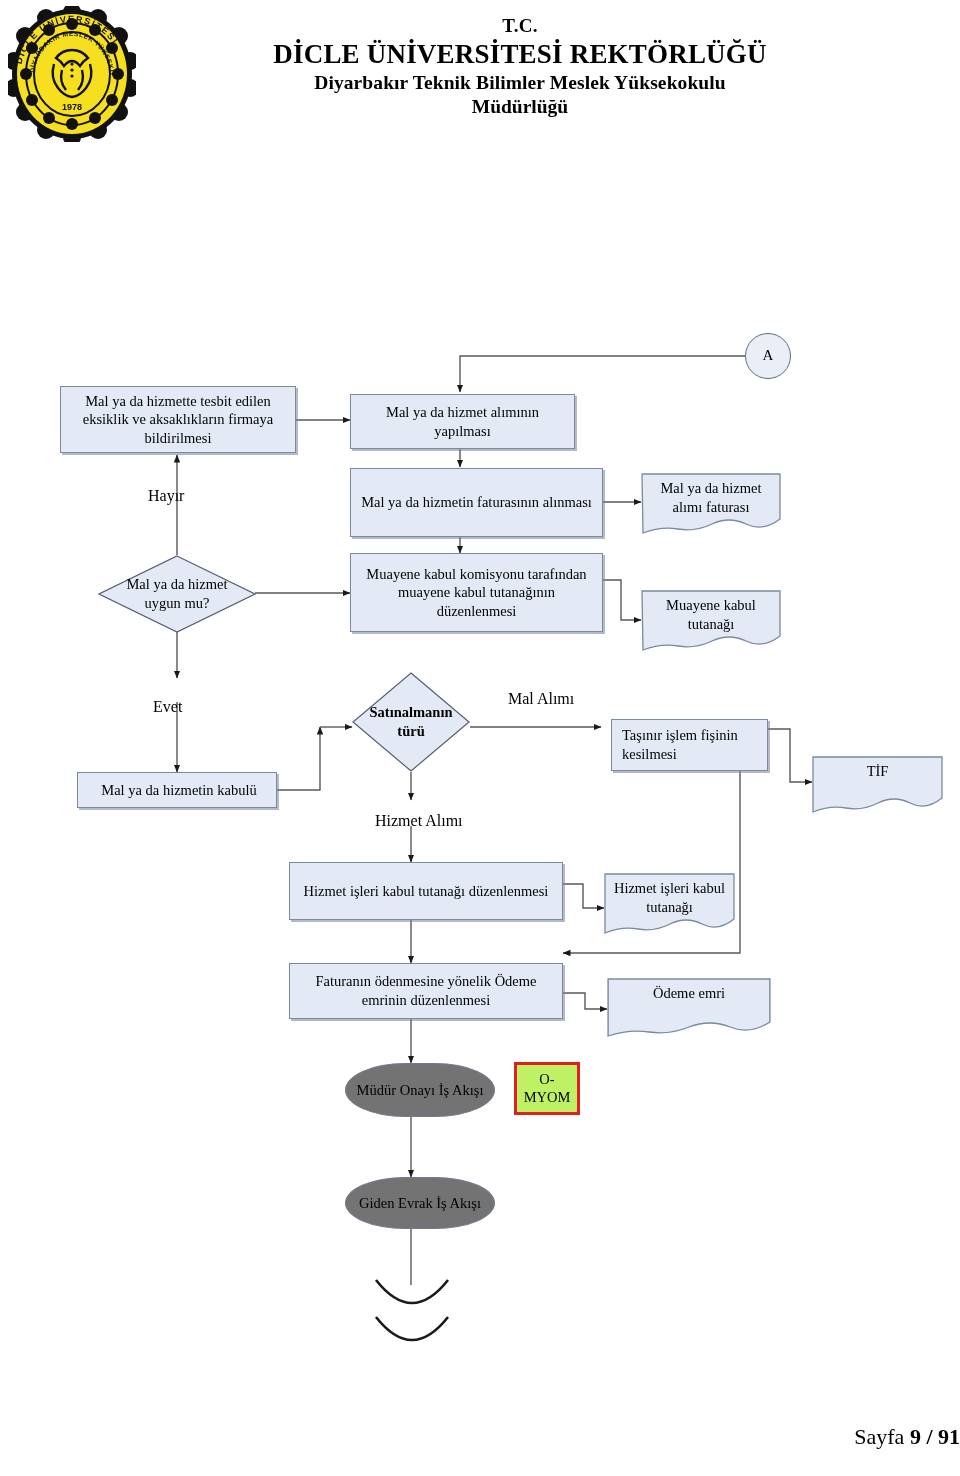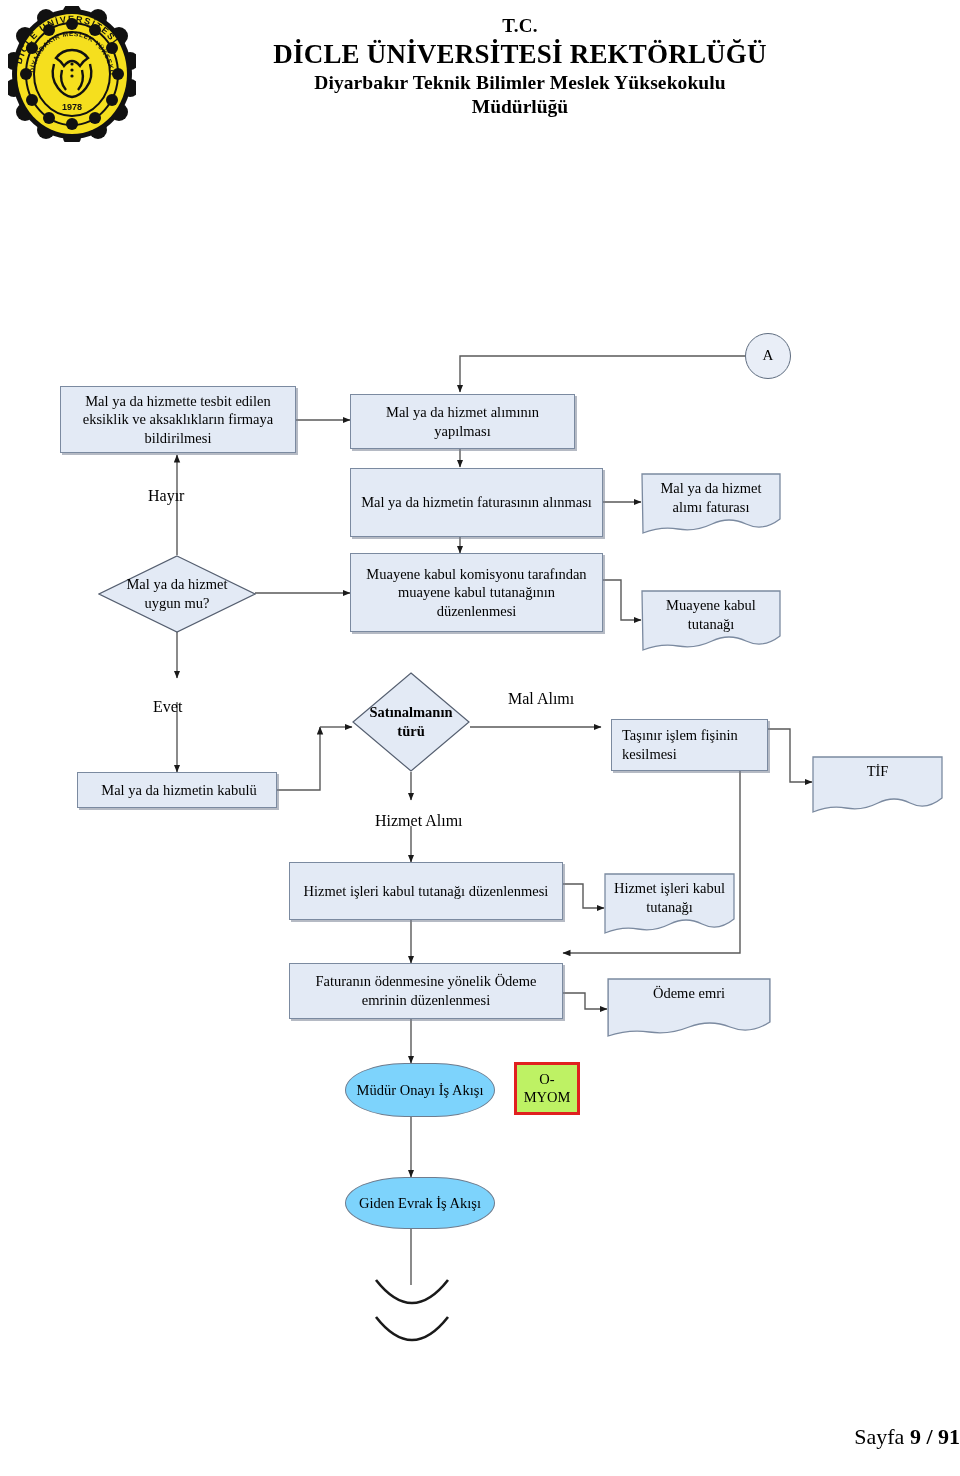--- a/index.html
+++ b/index.html
@@ -67,21 +67,21 @@
     padding: 2px 6px;
   }
   .proc {
     background: #e3eaf5;
     border: 1px solid #7b8aa0;
     box-shadow: 2px 2px 0 rgba(120,130,148,.55);
   }
   .proc-left { justify-content: center; text-align: left; padding-left: 10px; }
 
   .pill {
-    background: #7dd3fc;
+    background: #737373;
     border: 1px solid #6f7c8e;
     border-radius: 60px / 50%;
   }
 
   .redbox {
     background: #bef264;
     border: 3px solid #e02020;
     font-weight: normal;
     font-size: 14.5px;
     line-height: 1.2;

